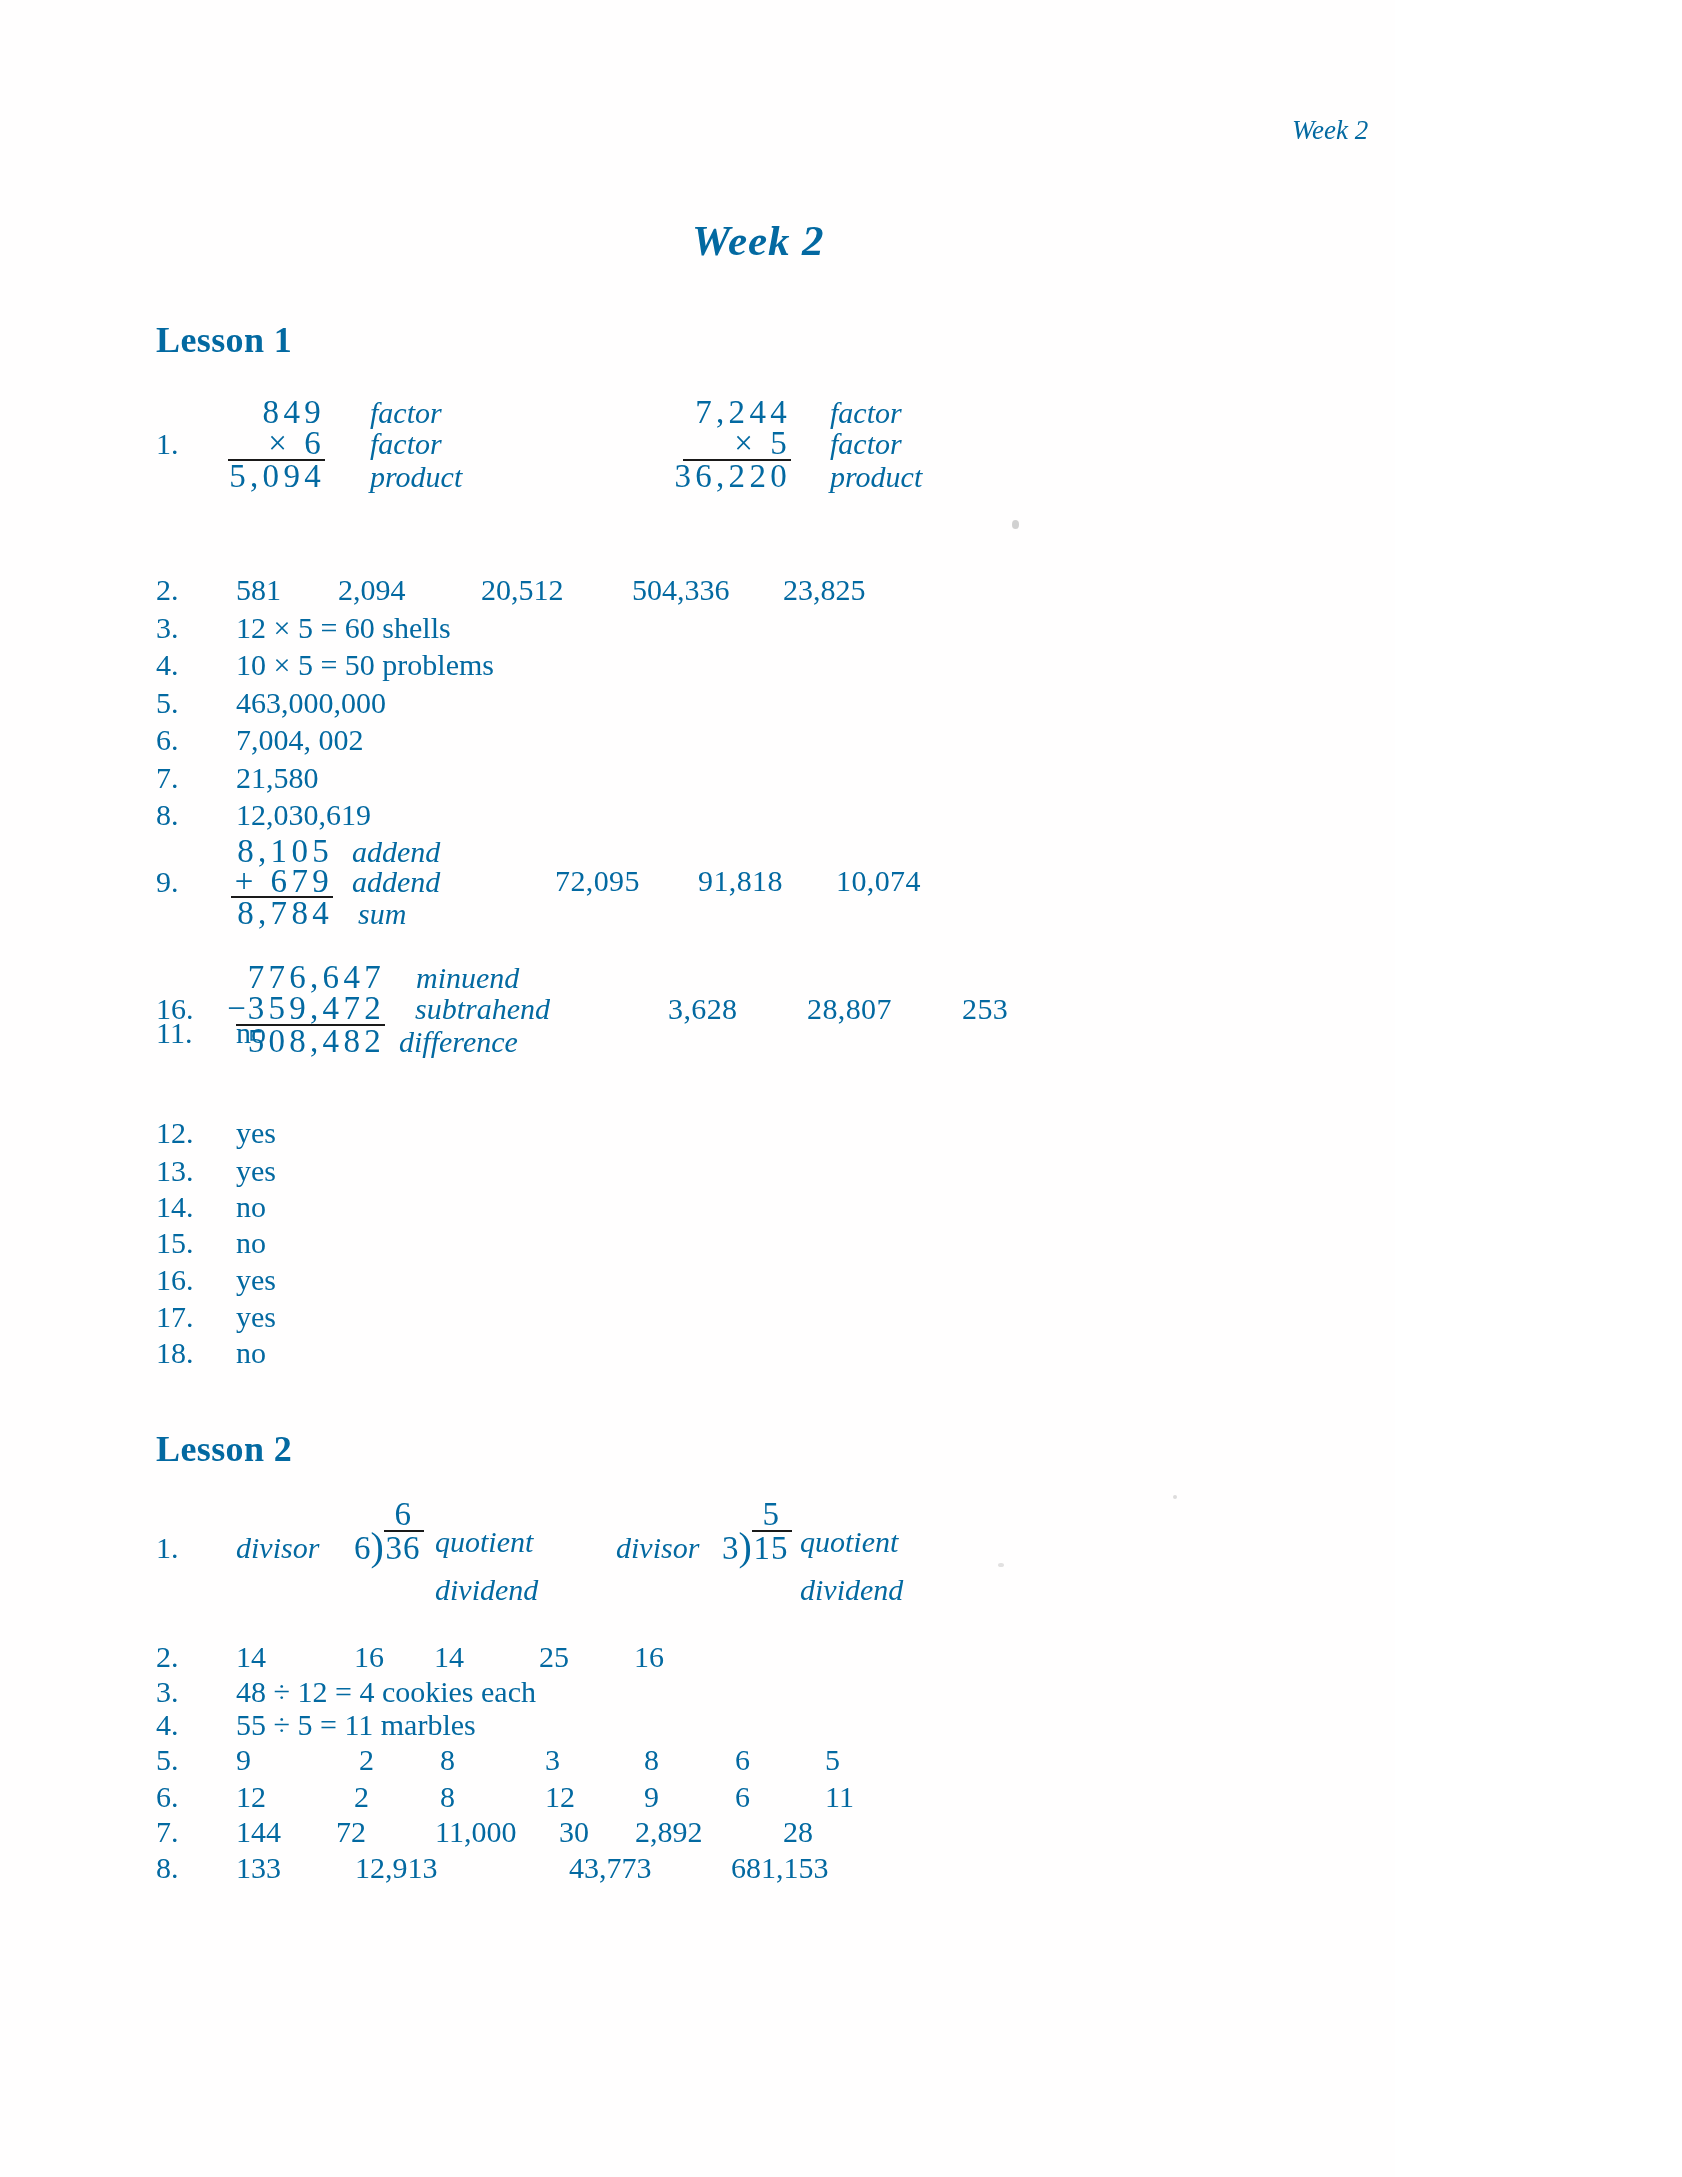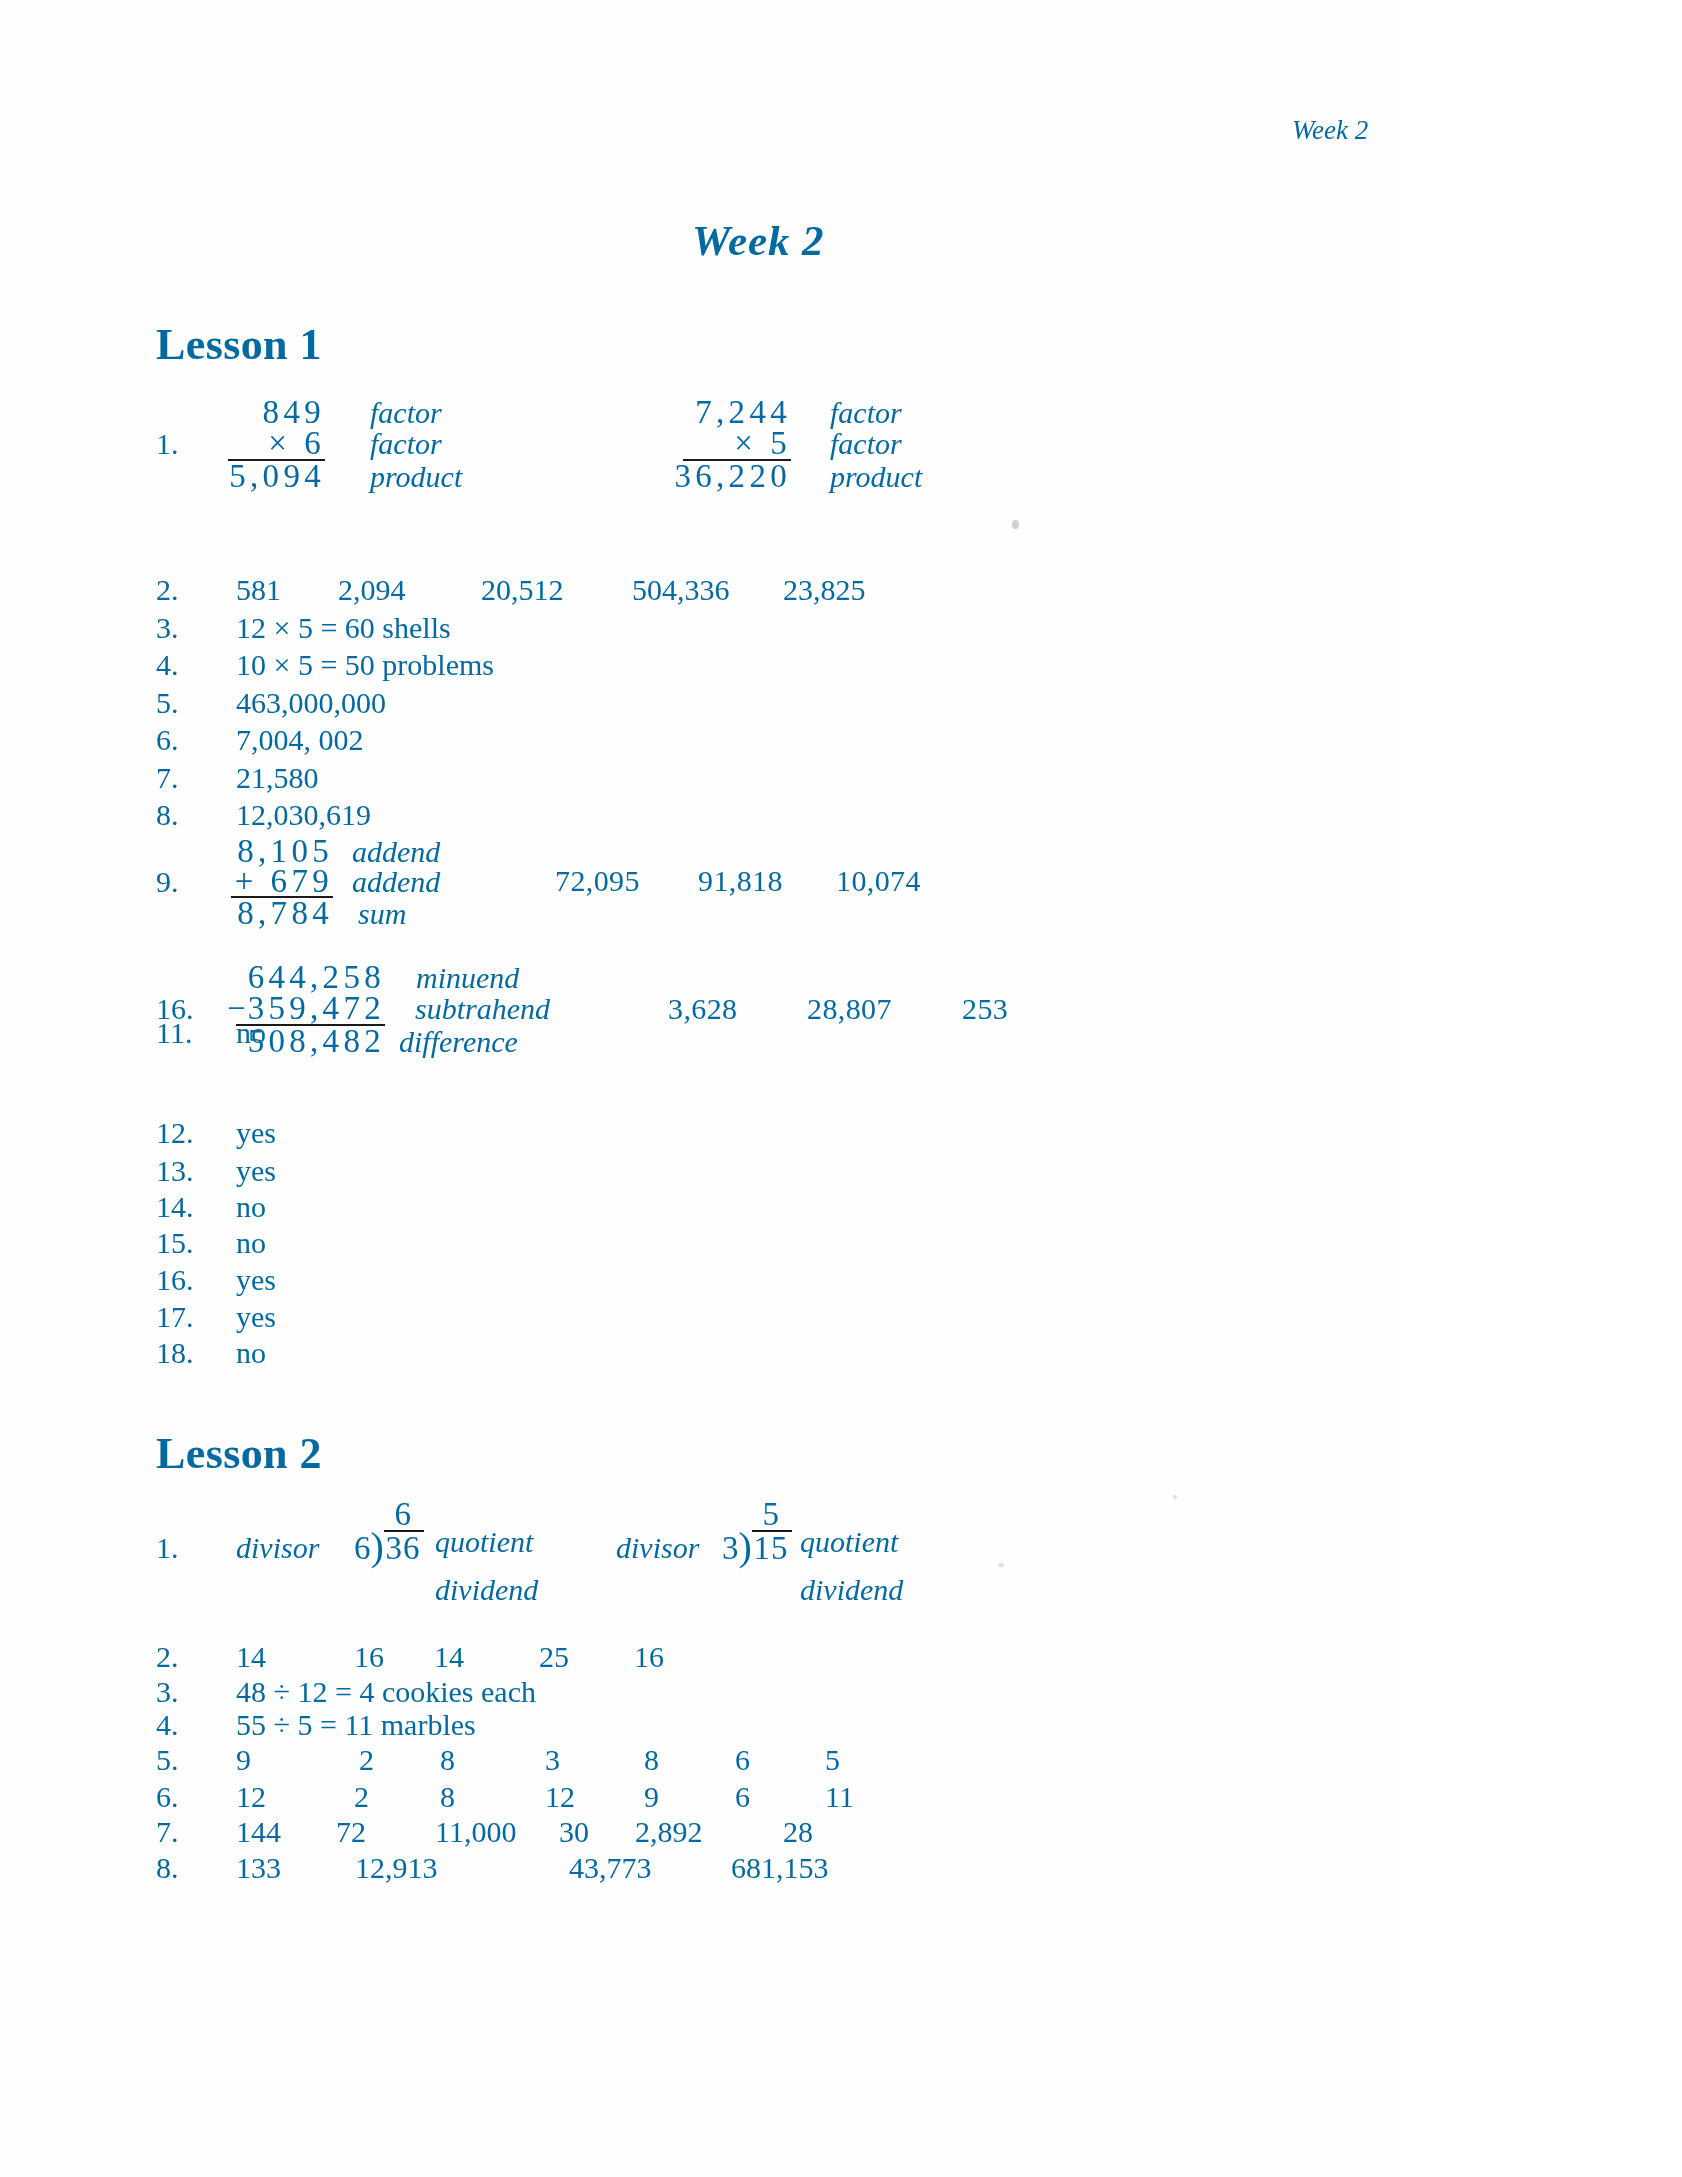--- a/index.html
+++ b/index.html
@@ -16,21 +16,21 @@
     position:absolute; left:1292px; top:115px;
     font-size:27px; font-style:italic;
   }
   .doc-title {
     position:absolute; left:692px; top:216px;
     font-size:43px; font-weight:bold; font-style:italic;
     letter-spacing:0.9px;
   }
   .lesson-heading {
     position:absolute; left:156px;
-    font-size:44px; font-weight:bold;
+    font-size:36px; font-weight:bold;
     letter-spacing:0.4px;
   }
   .page-number {
     position:absolute; left:1397px; top:2021px;
     font-size:30px;
   }
   
   .srow {
     position:absolute; left:156px;
     display:flex; align-items:baseline;
@@ -206,21 +206,21 @@
         <span class="wl" style="margin-left:25px">sum</span>
       </div>
     </div>
   </div>
 
   <div class="block p10" style="top:962px">
     <span class="pnum" style="top:31px">16.</span>
     <div class="worked" style="left:80px">
       <div class="wline">
         <span class="wv" style="width:149px">
-            <span class="wdigits">644,258</span>
+            <span class="wdigits">776,647</span>
           </span>
         <span class="wl" style="margin-left:31px">minuend</span>
       </div>
       <div class="wline">
         <span class="wv" style="width:149px">
             <span class="wsign tight">−</span>
             <span class="wdigits">359,472</span>
           </span>
         <span class="wl" style="margin-left:30px">subtrahend</span>
         <span class="extra" style="left:432px">3,628</span>

